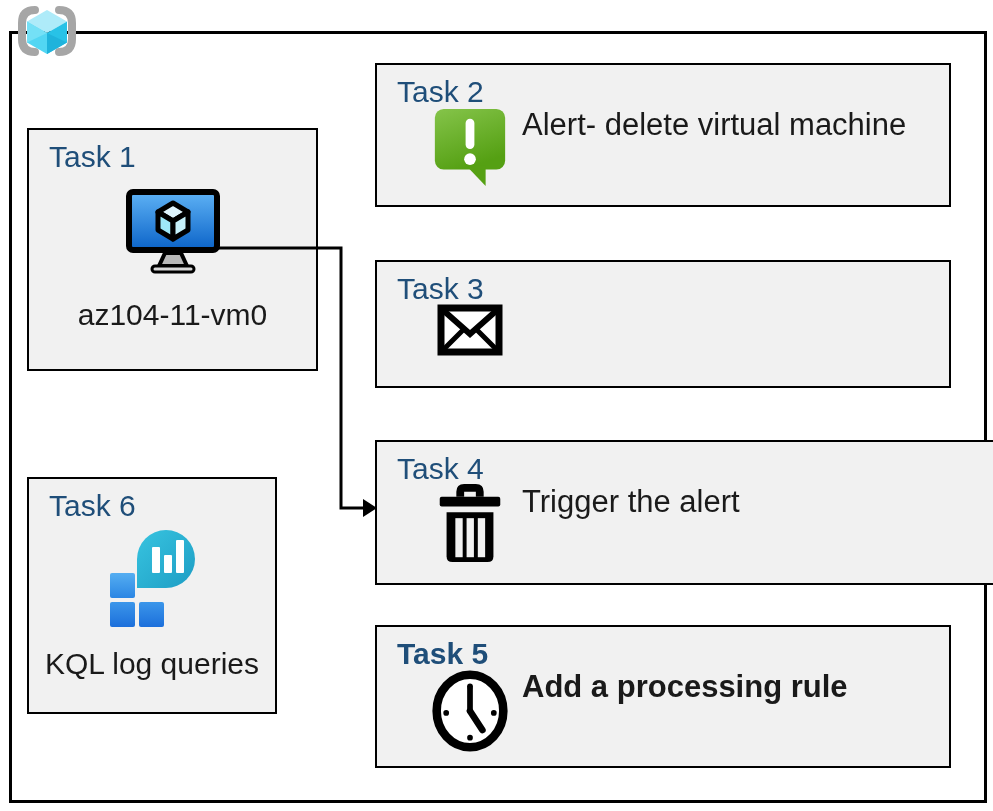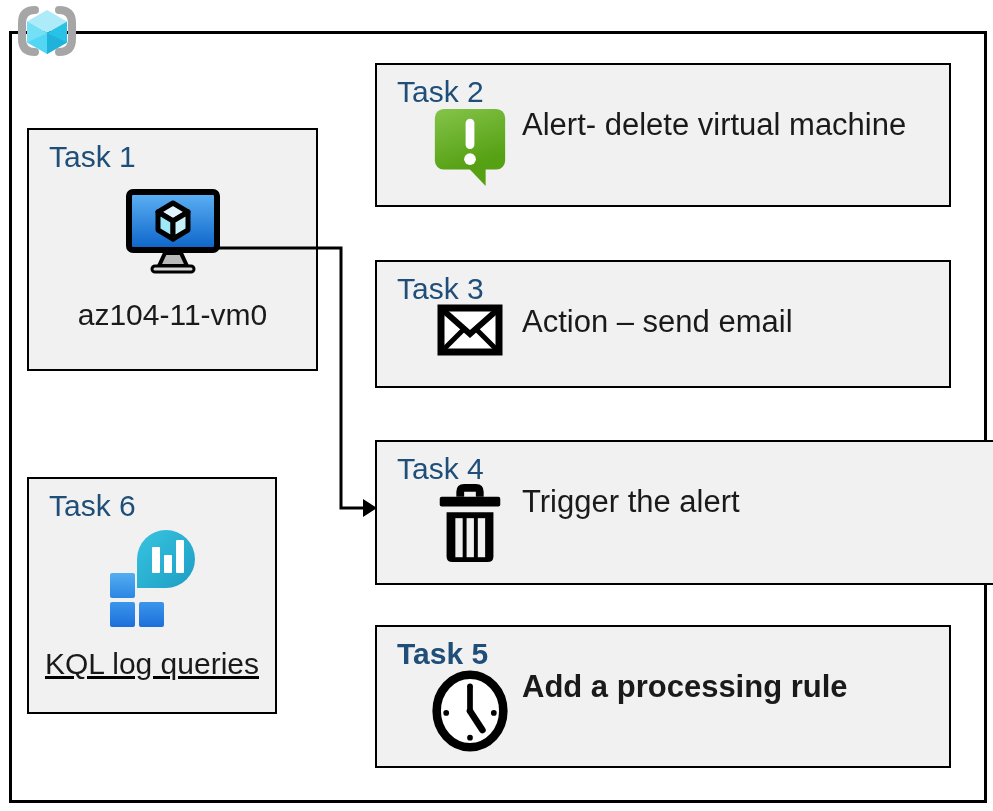--- a/index.html
+++ b/index.html
@@ -36,21 +36,21 @@
   }
   .icon-slot { width:105px; display:flex; justify-content:center; flex:0 0 105px; }
   .task-label {
     font-size:31px; color:#1a1a1a; white-space:nowrap;
   }
   .task-col {
     position:absolute; left:0; right:0; top:58px;
     display:flex; flex-direction:column; align-items:center;
   }
   .task-col .task-label { margin-top:24px; font-size:30px; }
-  #task6 .task-col { top:46px;text-decoration:underline; }
+  #task6 .task-col { top:46px; }
   #task6 .task-col .task-label { margin-top:18px; }
   .connector-layer {
     position:absolute; left:0; top:0; width:993px; height:811px;
     z-index:5; pointer-events:none;
   }
 </style>
 </head>
 <body>
 
 <div class="page">
@@ -114,21 +114,20 @@
   <div class="task-box" id="task3">
     <div class="task-title">Task 3</div>
     <div class="task-row">
       <div class="icon-slot">
         <svg width="66" height="52" viewBox="0 0 66 52">
           <rect x="4" y="4" width="58" height="44" fill="#fff" stroke="#000" stroke-width="7"></rect>
           <path d="M7,7 L33,30 L59,7" fill="none" stroke="#000" stroke-width="6"></path>
           <path d="M7,45 L26,26 M59,45 L40,26" fill="none" stroke="#000" stroke-width="5"></path>
         </svg>
       </div>
-      <div class="task-label">Action – send email</div>
     </div>
   </div>
 
   <div class="task-box" id="task4">
     <div class="task-title">Task 4</div>
     <div class="task-row">
       <div class="icon-slot">
         <svg width="68" height="82" viewBox="0 0 68 84">
           <path d="M24,13 L24,8 Q24,4 28,4 L40,4 Q44,4 44,8 L44,13" fill="none" stroke="#000" stroke-width="8"></path>
           <rect x="3" y="13" width="62" height="10" rx="2" fill="#000"></rect>

